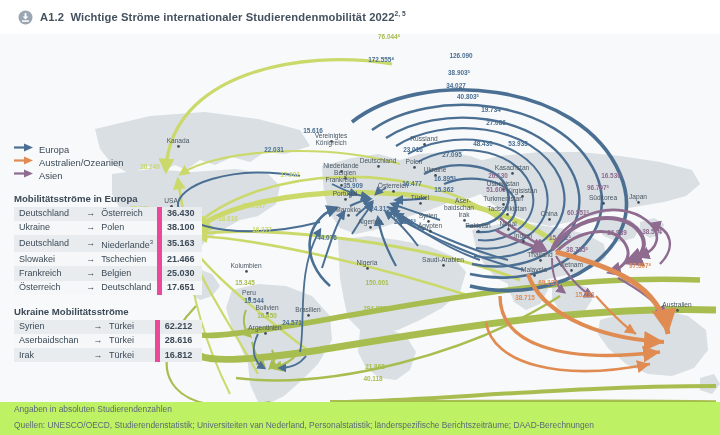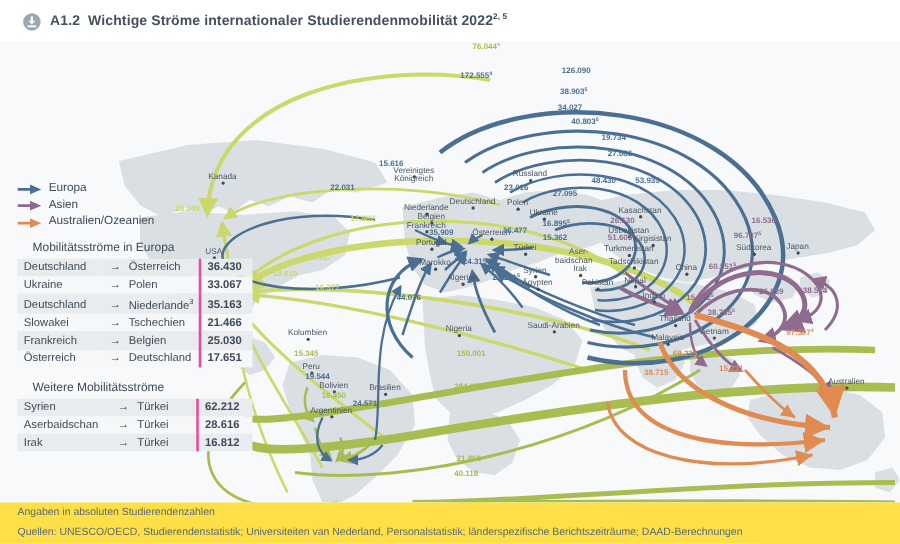--- a/index.html
+++ b/index.html
@@ -19,39 +19,39 @@
   
   #map{position:absolute;left:0;top:34px;width:720px;height:368px;
        background:#f7f9fa;overflow:hidden;}
   #map svg{position:absolute;left:0;top:0;}
 
   
   #panel{position:absolute;left:0;top:138px;width:222px;}
   .pnl-h{font-size:9.6px;font-weight:700;color:#3d4a57;line-height:12.4px;
          padding-left:14px;}
   #legend{margin-top:5px;padding-left:14px;}
-  .leg-row{display:flex;align-items:flex-end;height:13.2px;}
+  .leg-row{display:flex;align-items:flex-start;height:13.2px;}
   .leg-arrow{width:20px;height:9px;margin-right:5px;flex:0 0 20px;}
   .leg-lbl{font-size:9.4px;color:#3d4a57;line-height:13.2px;}
 
-  .tbl-h{font-size:9.6px;font-weight:400;color:#3d4a57;padding-left:26px;}
+  .tbl-h{font-size:9.6px;font-weight:700;color:#3d4a57;padding-left:14px;}
   table.flows{border-collapse:collapse;margin-left:14px;margin-top:3px;width:188px;}
   table.flows td{font-size:9px;color:#3d4a57;padding:1.6px 0 1.6px 5px;
                  white-space:nowrap;line-height:11px;}
   table.flows tr:nth-child(odd){background:#e8ecef;}
   table.flows tr:nth-child(even){background:#f5f7f8;}
   td.c-from{width:74px;}
   td.c-arw{width:14px;text-align:center;color:#55626f;padding-left:0;}
   td.c-to{width:60px;}
   td.c-val{width:44px;font-weight:700;text-align:left;padding-left:7px;
-           border-left:2px solid #ec4899;}
+           border-left:5px solid #ec4899;}
   .sup{font-size:6px;vertical-align:super;}
 
   
-  #foot{position:absolute;left:0;top:402px;width:720px;height:33px;background:#fde047;}
+  #foot{position:absolute;left:0;top:402px;width:720px;height:33px;background:#bef264;}
   #note{position:absolute;left:14px;top:2px;font-size:8.4px;color:#5b6976;}
   #srcline{position:absolute;left:14px;top:18px;font-size:8.4px;color:#5b6976;
            white-space:nowrap;}
 
   
   .mlbl{font-family:"Liberation Sans","DejaVu Sans",sans-serif;font-size:6.6px;fill:#4a5763;}
   .mnum{font-family:"Liberation Sans","DejaVu Sans",sans-serif;font-size:6.4px;font-weight:700;}
   .msup{font-size:4.2px;font-weight:700;}
 </style>
 </head>
@@ -353,48 +353,48 @@
     <div id="legend">
         <div class="leg-row">
           <svg class="leg-arrow" viewBox="0 0 20 9">
             <path d="M0 4.5 L12 4.5" stroke="#4a6f93" stroke-width="2.2" fill="none"></path>
             <path d="M10 0.6 L19 4.5 L10 8.4 Z" fill="#4a6f93"></path>
           </svg>
           <span class="leg-lbl">Europa</span>
         </div>
         <div class="leg-row">
           <svg class="leg-arrow" viewBox="0 0 20 9">
+            <path d="M0 4.5 L12 4.5" stroke="#e08b52" stroke-width="2.2" fill="none"></path>
+            <path d="M10 0.6 L19 4.5 L10 8.4 Z" fill="#e08b52"></path>
+          </svg>
+          <span class="leg-lbl">Australien/Ozeanien</span>
+        </div>
+        <div class="leg-row">
+          <svg class="leg-arrow" viewBox="0 0 20 9">
             <path d="M0 4.5 L12 4.5" stroke="#8e6b8f" stroke-width="2.2" fill="none"></path>
             <path d="M10 0.6 L19 4.5 L10 8.4 Z" fill="#8e6b8f"></path>
           </svg>
           <span class="leg-lbl">Asien</span>
         </div>
-        <div class="leg-row">
-          <svg class="leg-arrow" viewBox="0 0 20 9">
-            <path d="M0 4.5 L12 4.5" stroke="#e08b52" stroke-width="2.2" fill="none"></path>
-            <path d="M10 0.6 L19 4.5 L10 8.4 Z" fill="#e08b52"></path>
-          </svg>
-          <span class="leg-lbl">Australien/Ozeanien</span>
-        </div>
       </div>
 
     <div class="tbl-h" style="margin-top:10px;">Mobilitätsströme in Europa</div>
     <table class="flows">
       <tbody id="europe-rows">
           <tr>
             <td class="c-from">Deutschland</td>
             <td class="c-arw">→</td>
             <td class="c-to">Österreich</td>
             <td class="c-val">36.430</td>
           </tr>
           <tr>
             <td class="c-from">Ukraine</td>
             <td class="c-arw">→</td>
             <td class="c-to">Polen</td>
-            <td class="c-val">33.067</td>
+            <td class="c-val">38.100</td>
           </tr>
           <tr>
             <td class="c-from">Deutschland</td>
             <td class="c-arw">→</td>
             <td class="c-to">Niederlande<span class="sup">3</span></td>
             <td class="c-val">35.163</td>
           </tr>
           <tr>
             <td class="c-from">Slowakei</td>
             <td class="c-arw">→</td>
@@ -409,21 +409,21 @@
           </tr>
           <tr>
             <td class="c-from">Österreich</td>
             <td class="c-arw">→</td>
             <td class="c-to">Deutschland</td>
             <td class="c-val">17.651</td>
           </tr>
         </tbody>
     </table>
 
-    <div class="tbl-h" style="margin-top:11px;">Weitere Mobilitätsströme</div>
+    <div class="tbl-h" style="margin-top:11px;">Ukraine Mobilitätsströme</div>
     <table class="flows">
       <tbody id="other-rows">
           <tr>
             <td class="c-from">Syrien</td>
             <td class="c-arw">→</td>
             <td class="c-to">Türkei</td>
             <td class="c-val">62.212</td>
           </tr>
           <tr>
             <td class="c-from">Aserbaidschan</td>

